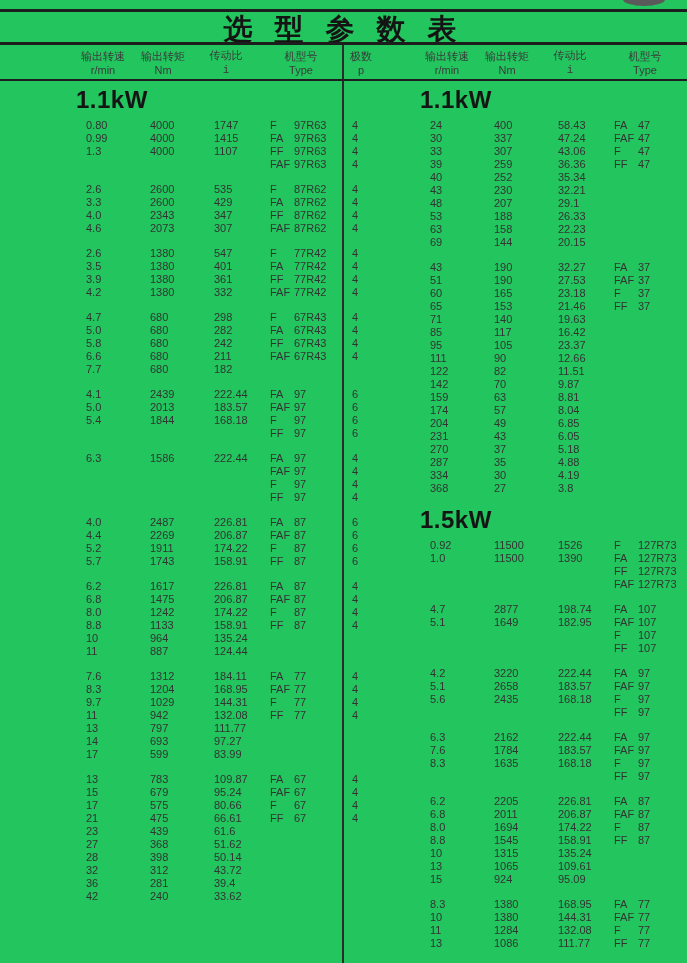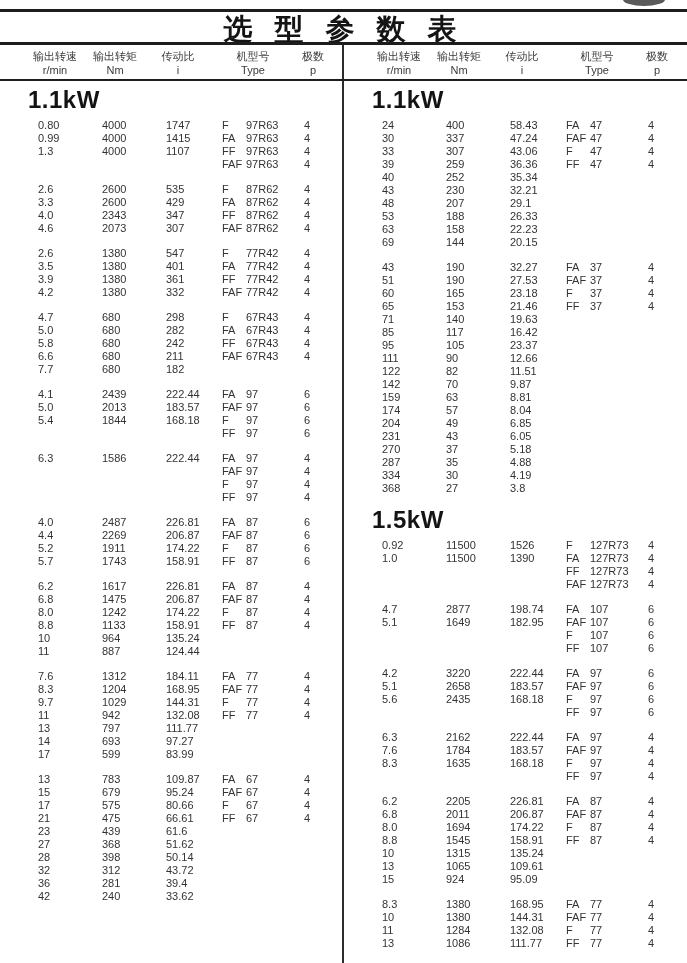--- a/index.html
+++ b/index.html
@@ -2,21 +2,21 @@
 <html><head>
 <meta charset="utf-8">
 <style>
   * { margin: 0; padding: 0; box-sizing: border-box; }
   html, body { background: #e8e8e6; }
   .page {
     position: relative;
     width: 687px;
     height: 963px;
     margin: 0 auto;
-    background: #ffffff;
+    background: #22c55e;
     font-family: "Liberation Sans", sans-serif;
     color: #2e2e2e;
     overflow: hidden;
   }
   .corner-graphic {
     position: absolute;
     top: -7px;
     right: 22px;
     width: 42px;
     height: 13px;
@@ -46,21 +46,21 @@
     white-space: nowrap;
   }
   .columns {
     position: absolute;
     top: 45px;
     left: 0;
     right: 0;
     bottom: 0;
     display: flex;
   }
-  .half { position: relative; }
+  .half { position: relative; padding-left: 48px; }
   .half-left  { width: 342px; }
   .half-right { width: 343px; }
   .v-divider {
     width: 2px;
     background: #2c2c2c;
     align-self: stretch;
   }
   .col-header {
     position: relative;
     height: 38px;
@@ -69,21 +69,21 @@
     position: absolute;
     top: 4px;
     text-align: center;
     font-size: 11px;
     line-height: 14px;
     color: #3a3a3a;
     white-space: nowrap;
   }
   .hc0 { left: 18px;  width: 74px; }
   .hc1 { left: 80px;  width: 70px; }
-  .hc2 { left: 146px; width: 64px; }
+  .hc2 { left: 146px; width: 64px; font-family: Liberation Mono, monospace; }
   .hc3 { left: 218px; width: 70px; }
   .hc4 { left: 288px; width: 50px; }
   .section-title {
     font-size: 24px;
     font-weight: bold;
     color: #141414;
     margin: 4px 16px 6px 28px;
     line-height: 26px;
     letter-spacing: 0.5px;
   }

